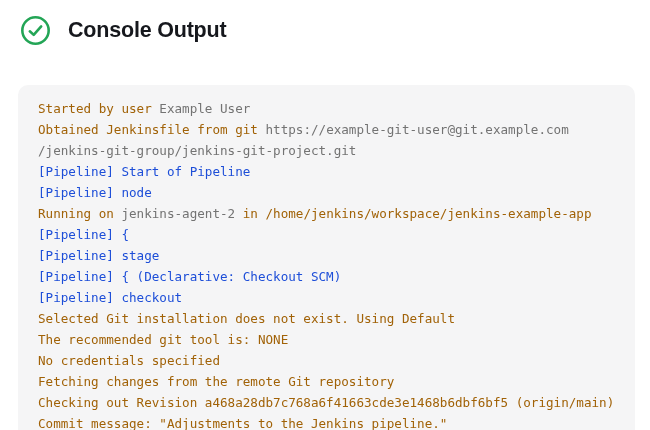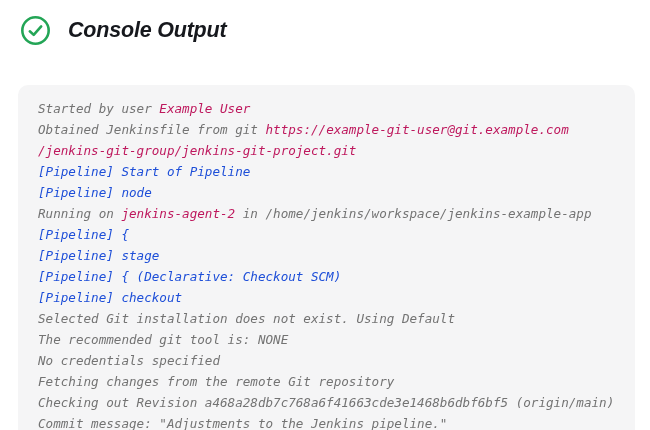--- a/index.html
+++ b/index.html
@@ -8,21 +8,20 @@
     width: 650px;
     height: 430px;
     background: #ffffff;
     overflow: hidden;
     font-family: "Liberation Sans", sans-serif;
   }
   .page {
     position: relative;
     width: 650px;
     height: 342px;
-    font-style: italic;
   }
   .header {
     position: absolute;
     left: 20px;
     top: 15px;
     display: flex;
     align-items: center;
     gap: 17px;
   }
   .status-icon {
@@ -50,24 +49,24 @@
     padding: 13px 20px;
     font-family: "DejaVu Sans Mono", "Liberation Mono", monospace;
     font-size: 12.6px;
     line-height: 21px;
     color: #262626;
     white-space: pre-wrap;
   }
   .console-line {
     min-height: 21px;
   }
-  .seg-text { color: #737373; }
+  .seg-text { color: #a16207; }
   .seg-muted { color: #1d4ed8; }
   .seg-link {
-    color: #be185d;
+    color: #737373;
     text-decoration: none;
     cursor: pointer;
   }
 </style>
 </head>
 <body>
 
 <div class="page">
 
   <div class="header">

